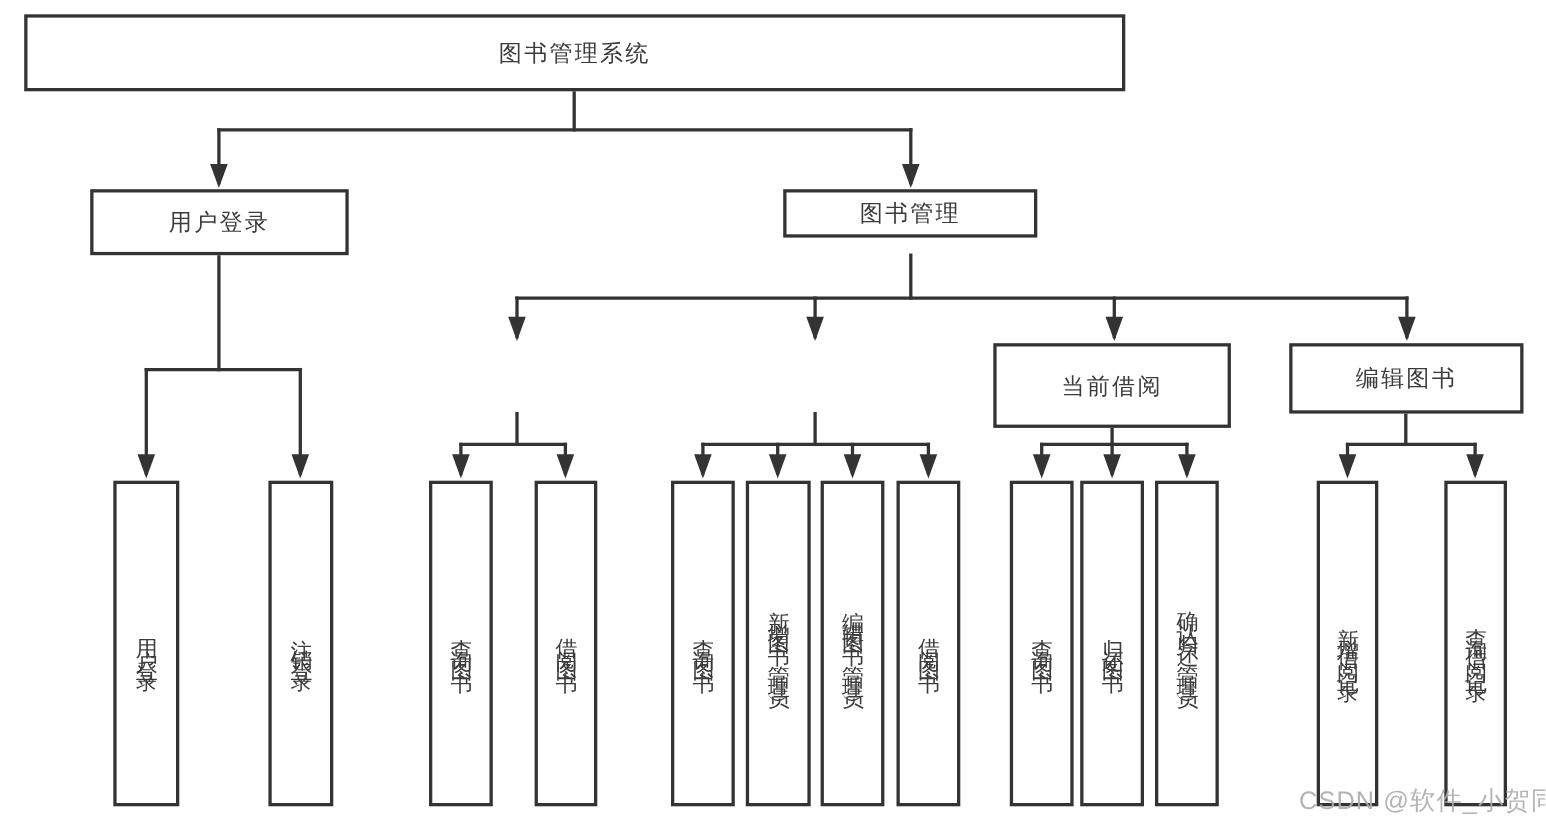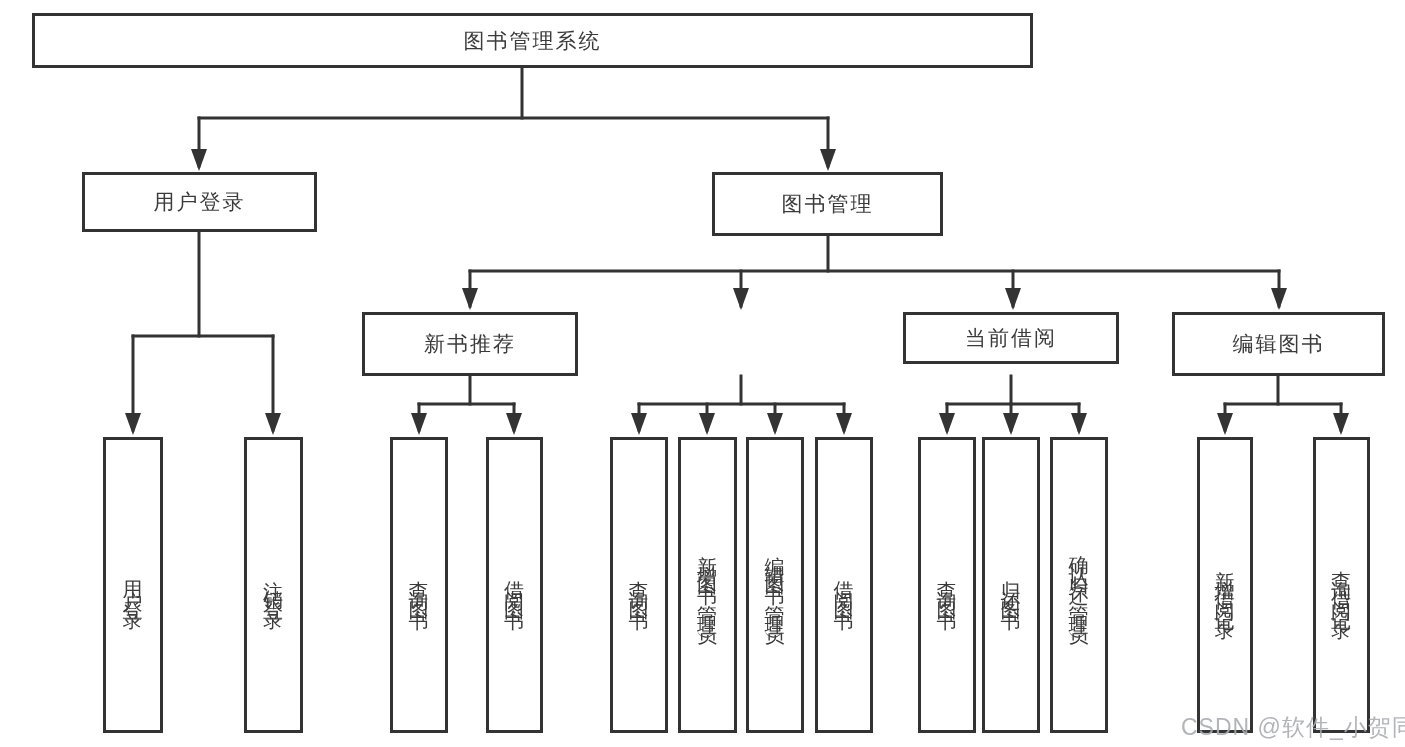--- a/index.html
+++ b/index.html
@@ -104,27 +104,26 @@
       <polygon points="707,435 699,413 715,413"></polygon>
       <polygon points="775,435 767,413 783,413"></polygon>
       <polygon points="844,435 836,413 852,413"></polygon>
       <polygon points="947,435 939,413 955,413"></polygon>
       <polygon points="1011,435 1003,413 1019,413"></polygon>
       <polygon points="1079,435 1071,413 1087,413"></polygon>
       <polygon points="1225,435 1217,413 1233,413"></polygon>
       <polygon points="1341,435 1333,413 1349,413"></polygon>
     </svg>
 
-  <div class="node h" style="left:32px;top:13px;width:1001px;height:55px">图书管理系统</div>
+  <div class="node h" style="left:22px;top:13px;width:1001px;height:70px">图书管理系统</div>
 
   <div class="node h" style="left:82px;top:172px;width:235px;height:60px">用户登录</div>
-  <div class="node h" style="left:712px;top:172px;width:231px;height:64px">图书管理</div>
+  <div class="node h" style="left:712px;top:172px;width:231px;height:44px">图书管理</div>
 
-  <div class="node h" style="left:362px;top:312px;width:216px;height:64px">新书推荐</div>
-  <div class="node h" style="left:903px;top:312px;width:216px;height:52px">当前借阅</div>
+  <div class="node h" style="left:903px;top:312px;width:216px;height:77px">当前借阅</div>
   <div class="node h" style="left:1172px;top:312px;width:213px;height:64px">编辑图书</div>
 
   <div class="node leaf" style="left:103px;top:437px;width:60px;height:296px">
     <span>用户登录</span>
   </div>
   <div class="node leaf" style="left:244px;top:437px;width:59px;height:296px">
     <span>注销登录</span>
   </div>
 
   <div class="node leaf" style="left:390px;top:437px;width:58px;height:296px">

